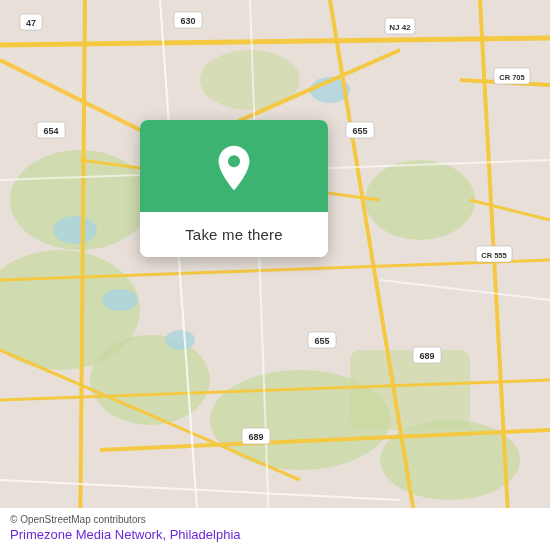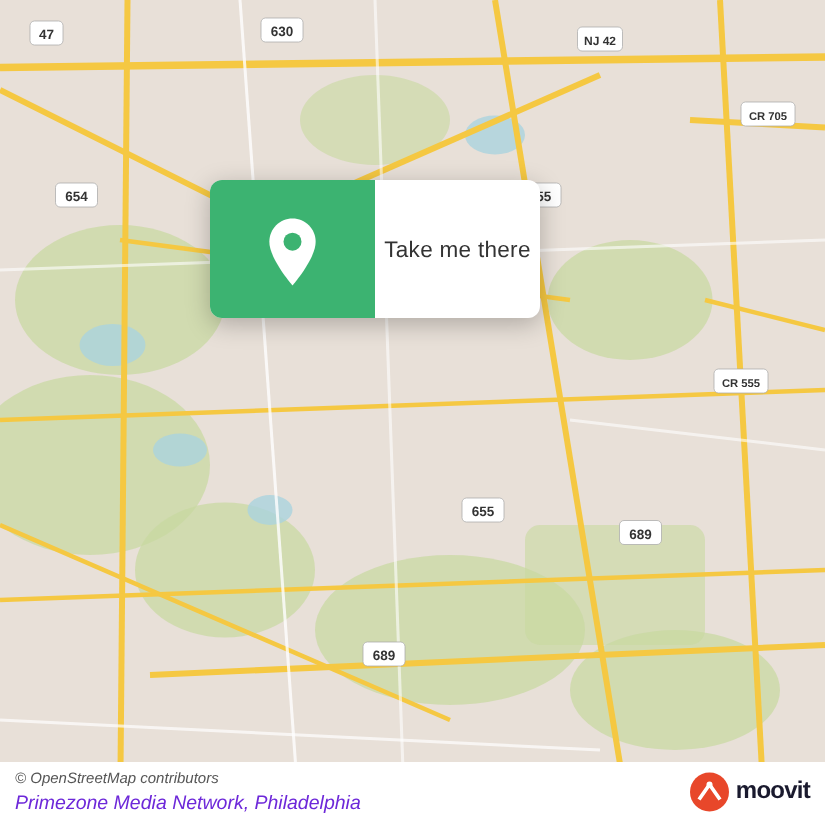--- a/index.html
+++ b/index.html
@@ -18,27 +18,27 @@
       position: absolute;
       top: 0; left: 0;
       width: 100%; height: 100%;
     }
 
     
     #popup-card {
       position: absolute;
       top: 120px;
       left: 140px;
-      width: 220px;
+      width: 188px;
       background: #fff;
       border-radius: 8px;
       box-shadow: 0 4px 16px rgba(0,0,0,0.25);
       overflow: hidden;
       display: flex;
-      flex-direction: row;
+      flex-direction: column;
       align-items: center;
     }
 
     #popup-green-area {
       background: #3cb371;
       width: 100%;
       display: flex;
       justify-content: center;
       align-items: center;
       padding: 24px 0 20px 0;
@@ -65,21 +65,20 @@
     }
 
     
     #bottom-bar {
       position: absolute;
       bottom: 0;
       left: 0;
       width: 100%;
       background: #fff;
       padding: 6px 10px 8px 10px;
-      font-style: italic;
     }
 
     #attribution {
       font-size: 10px;
       color: #555;
       margin-bottom: 2px;
     }
 
     #bottom-title {
       font-size: 13px;
@@ -209,21 +208,13 @@
 
   <div id="bottom-bar">
     <div id="attribution">
       <span>© OpenStreetMap contributors</span>
     </div>
     <div id="bottom-title">
       <span>Primezone Media Network, Philadelphia</span>
     </div>
   </div>
 
-  <div id="moovit-logo">
-    <svg id="moovit-icon" viewBox="0 0 28 28" xmlns="http://www.w3.org/2000/svg">
-      <circle cx="14" cy="14" r="13" fill="#e8472a"></circle>
-      <path d="M7 19 L14 9 L21 19" fill="none" stroke="white" stroke-width="2.5" stroke-linejoin="round"></path>
-      <circle cx="14" cy="9" r="2" fill="white"></circle>
-    </svg>
-    <span id="moovit-text">moovit</span>
-  </div>
 </div>
 
 </body></html>

